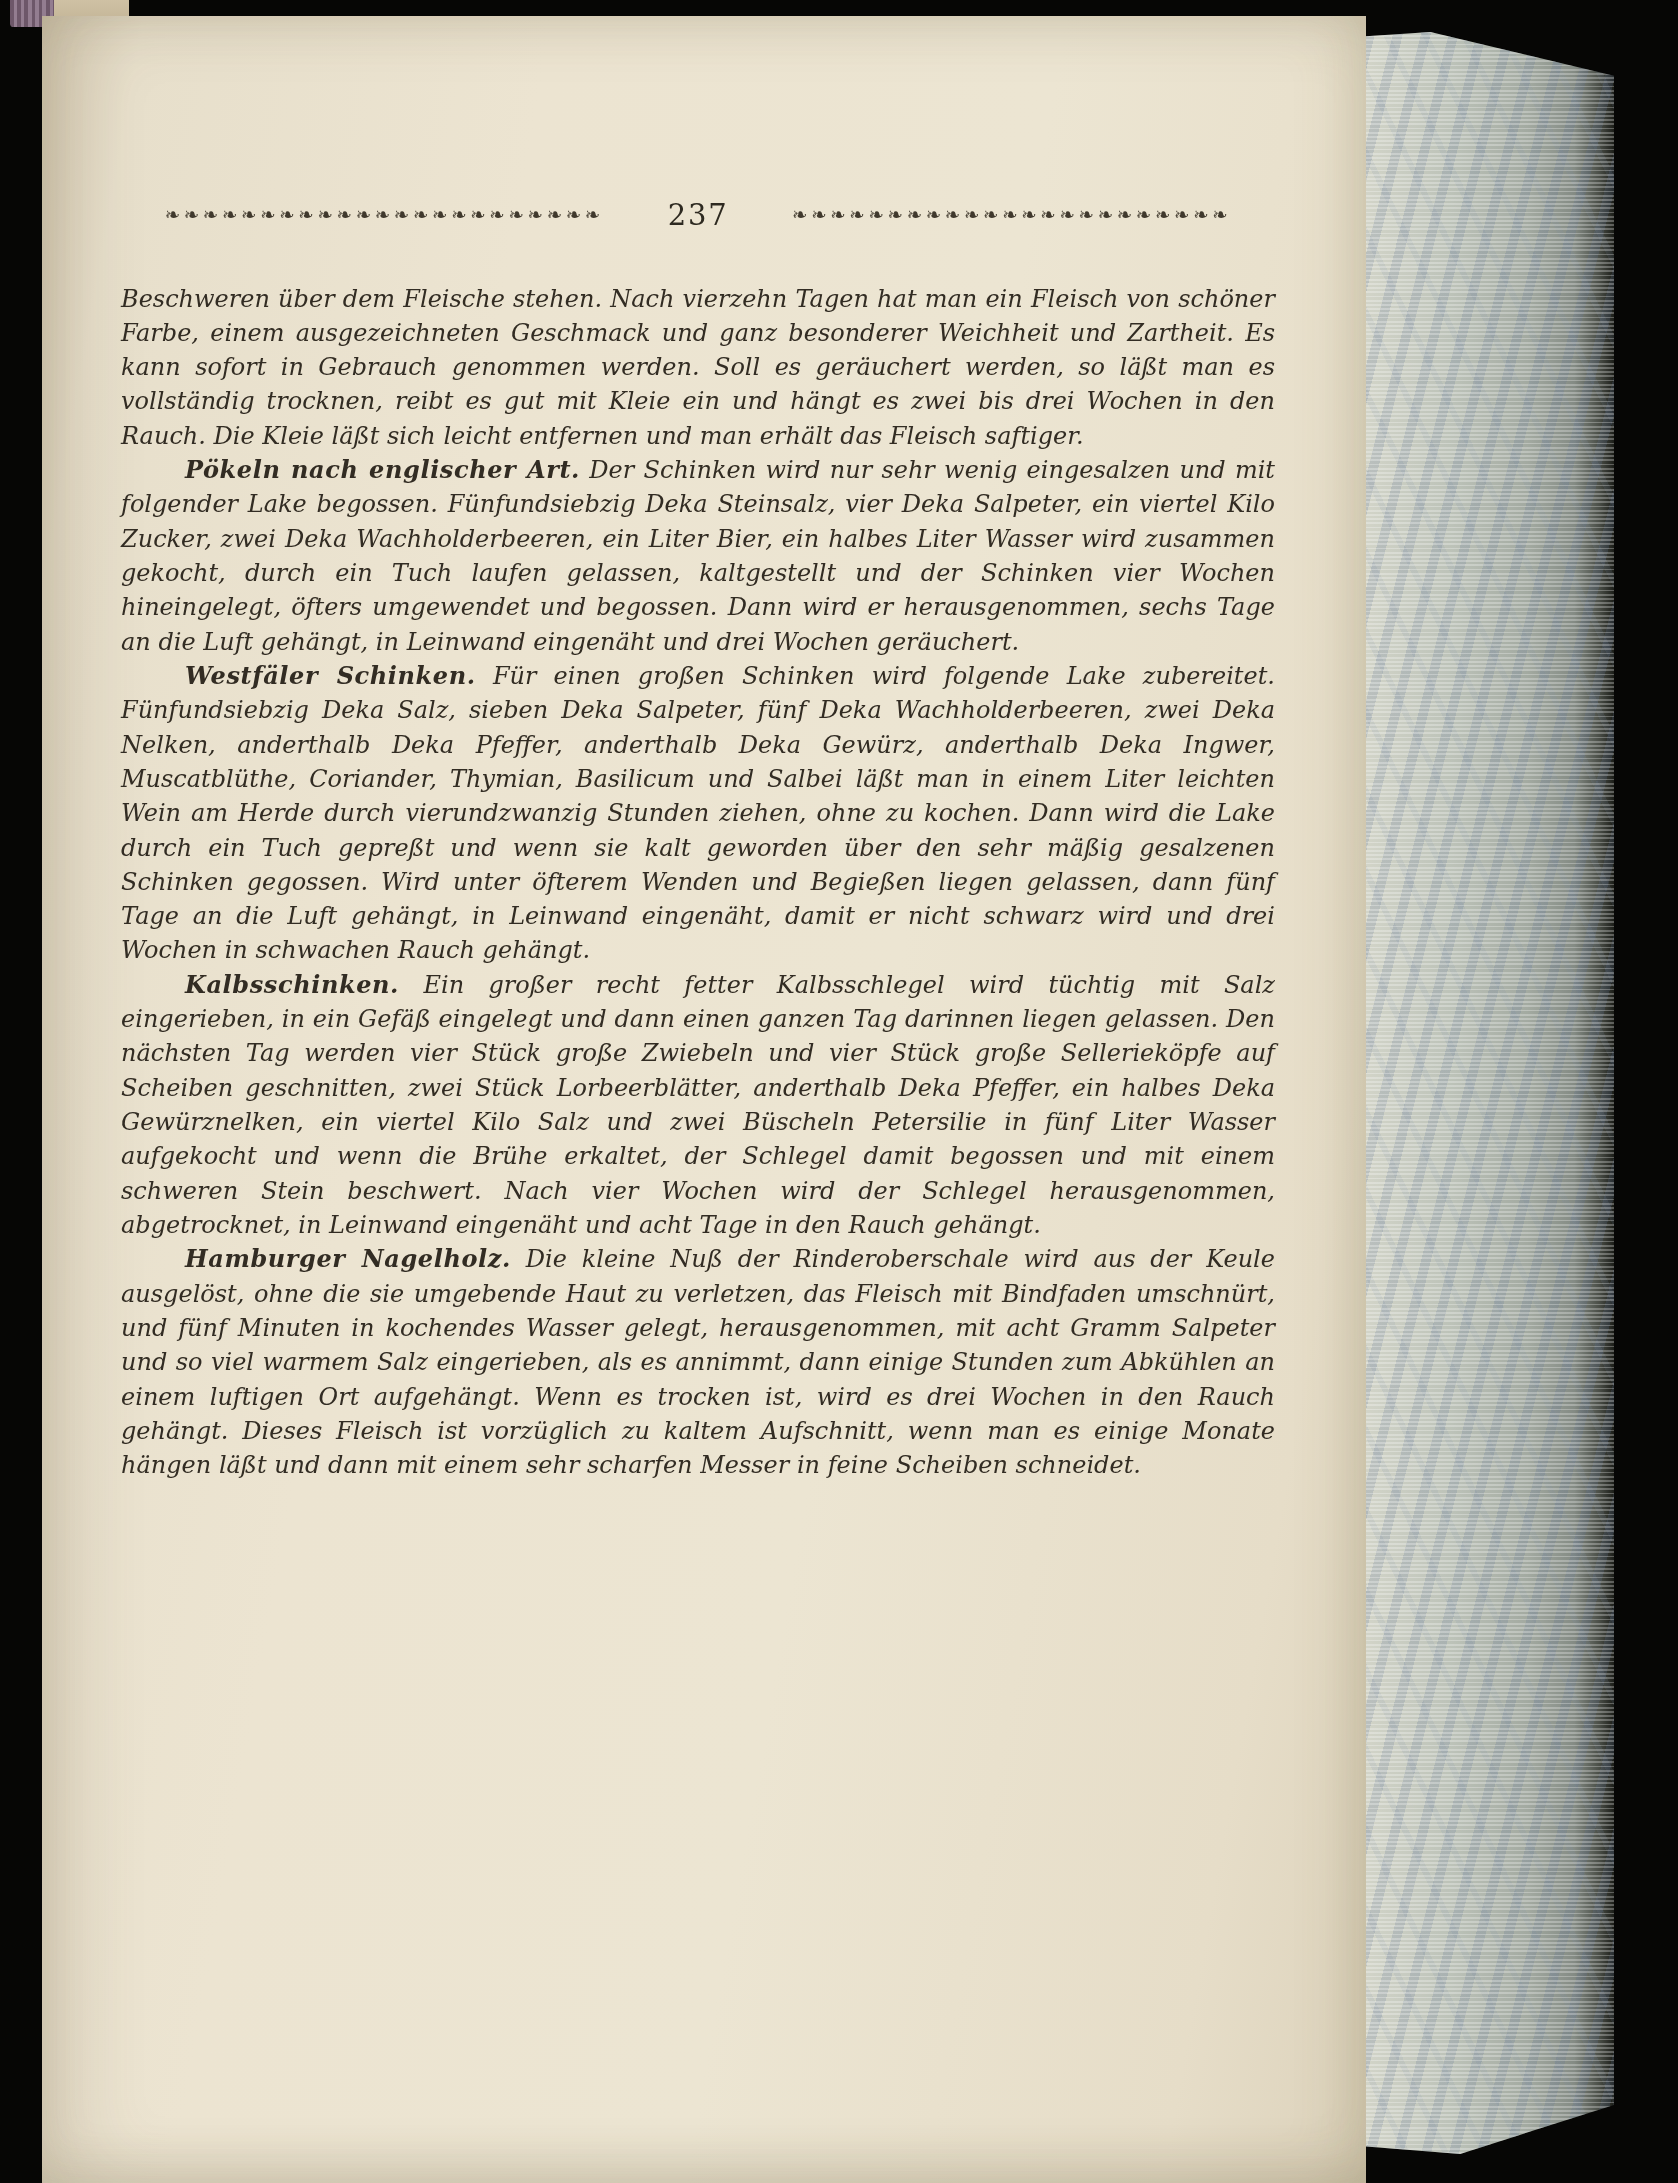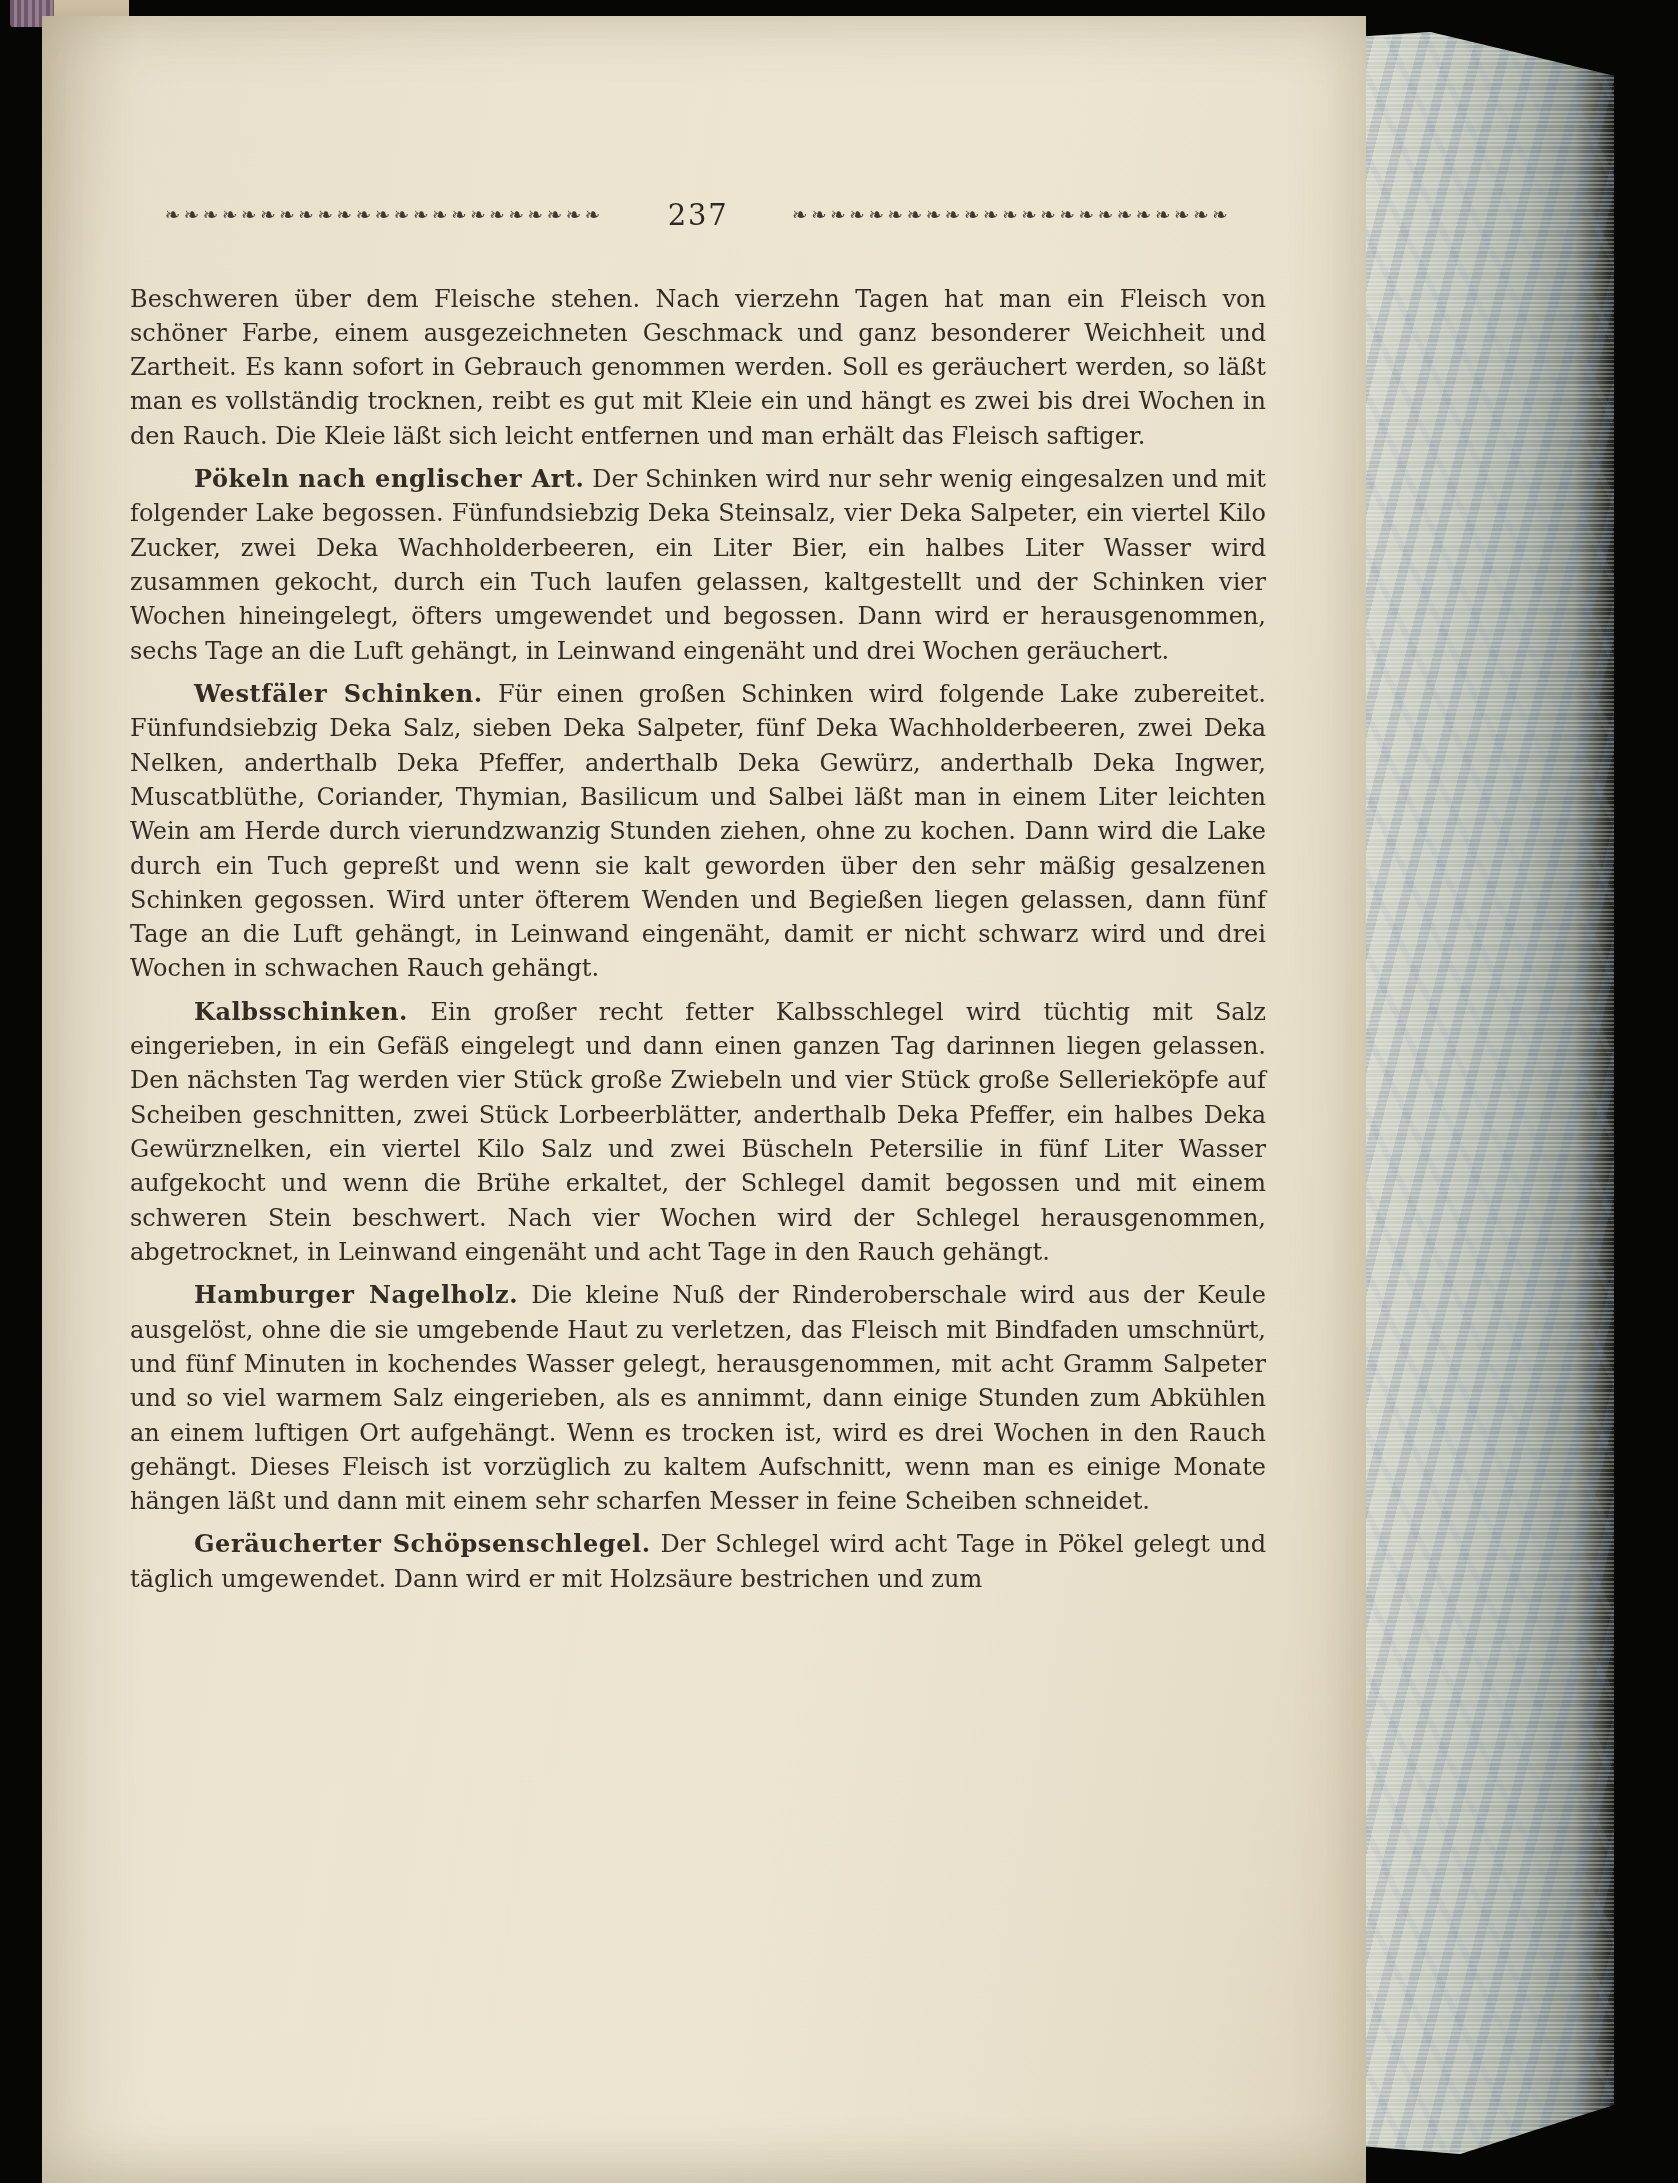--- a/index.html
+++ b/index.html
@@ -54,21 +54,21 @@
     flex: 0 0 auto;
   }
 
   
   .bodytext {
     font-size: 24px;
     line-height: 1.43;
     color: #322c23;
     text-align: justify;
   }
-  .para { margin: 9px; text-indent: 64px; }
+  .para { margin: 0; text-indent: 64px; font-style: italic; }
   .para.first { text-indent: 0; }
   .lead { font-weight: 700; letter-spacing: 0.6px; }
 
   
   .fore-edge {
     position: absolute;
     left: 1366px;
     top: 31px;
     width: 248px;
     height: 2125px;
@@ -124,20 +124,19 @@
       <p class="para first"><span>Beschweren über dem Fleische stehen. Nach vierzehn Tagen hat man ein Fleisch von schöner Farbe, einem ausgezeichneten Geschmack und ganz besonderer Weichheit und Zartheit. Es kann sofort in Gebrauch genommen werden. Soll es geräuchert werden, so läßt man es vollständig trocknen, reibt es gut mit Kleie ein und hängt es zwei bis drei Wochen in den Rauch. Die Kleie läßt sich leicht entfernen und man erhält das Fleisch saftiger.</span></p>
 
       <p class="para"><span class="lead">Pökeln nach englischer Art.</span> <span>Der Schinken wird nur sehr wenig eingesalzen und mit folgender Lake begossen. Fünfundsiebzig Deka Steinsalz, vier Deka Salpeter, ein viertel Kilo Zucker, zwei Deka Wachholderbeeren, ein Liter Bier, ein halbes Liter Wasser wird zusammen gekocht, durch ein Tuch laufen gelassen, kaltgestellt und der Schinken vier Wochen hineingelegt, öfters umgewendet und begossen. Dann wird er herausgenommen, sechs Tage an die Luft gehängt, in Leinwand eingenäht und drei Wochen geräuchert.</span></p>
 
       <p class="para"><span class="lead">Westfäler Schinken.</span> <span>Für einen großen Schinken wird folgende Lake zubereitet. Fünfundsiebzig Deka Salz, sieben Deka Salpeter, fünf Deka Wachholderbeeren, zwei Deka Nelken, anderthalb Deka Pfeffer, anderthalb Deka Gewürz, anderthalb Deka Ingwer, Muscatblüthe, Coriander, Thymian, Basilicum und Salbei läßt man in einem Liter leichten Wein am Herde durch vierundzwanzig Stunden ziehen, ohne zu kochen. Dann wird die Lake durch ein Tuch gepreßt und wenn sie kalt geworden über den sehr mäßig gesalzenen Schinken gegossen. Wird unter öfterem Wenden und Begießen liegen gelassen, dann fünf Tage an die Luft gehängt, in Leinwand eingenäht, damit er nicht schwarz wird und drei Wochen in schwachen Rauch gehängt.</span></p>
 
       <p class="para"><span class="lead">Kalbsschinken.</span> <span>Ein großer recht fetter Kalbsschlegel wird tüchtig mit Salz eingerieben, in ein Gefäß eingelegt und dann einen ganzen Tag darinnen liegen gelassen. Den nächsten Tag werden vier Stück große Zwiebeln und vier Stück große Sellerieköpfe auf Scheiben geschnitten, zwei Stück Lorbeerblätter, anderthalb Deka Pfeffer, ein halbes Deka Gewürznelken, ein viertel Kilo Salz und zwei Büscheln Petersilie in fünf Liter Wasser aufgekocht und wenn die Brühe erkaltet, der Schlegel damit begossen und mit einem schweren Stein beschwert. Nach vier Wochen wird der Schlegel herausgenommen, abgetrocknet, in Leinwand eingenäht und acht Tage in den Rauch gehängt.</span></p>
 
       <p class="para"><span class="lead">Hamburger Nagelholz.</span> <span>Die kleine Nuß der Rinderoberschale wird aus der Keule ausgelöst, ohne die sie umgebende Haut zu verletzen, das Fleisch mit Bindfaden umschnürt, und fünf Minuten in kochendes Wasser gelegt, herausgenommen, mit acht Gramm Salpeter und so viel warmem Salz eingerieben, als es annimmt, dann einige Stunden zum Abkühlen an einem luftigen Ort aufgehängt. Wenn es trocken ist, wird es drei Wochen in den Rauch gehängt. Dieses Fleisch ist vorzüglich zu kaltem Aufschnitt, wenn man es einige Monate hängen läßt und dann mit einem sehr scharfen Messer in feine Scheiben schneidet.</span></p>
 
-      <p class="para"><span class="lead">Geräucherter Schöpsenschlegel.</span> <span>Der Schlegel wird acht Tage in Pökel gelegt und täglich umgewendet. Dann wird er mit Holzsäure bestrichen und zum</span></p>
     </div>
 
   </div>
 </div>
 
 <div class="fore-edge"></div>
 
 
 </body></html>

